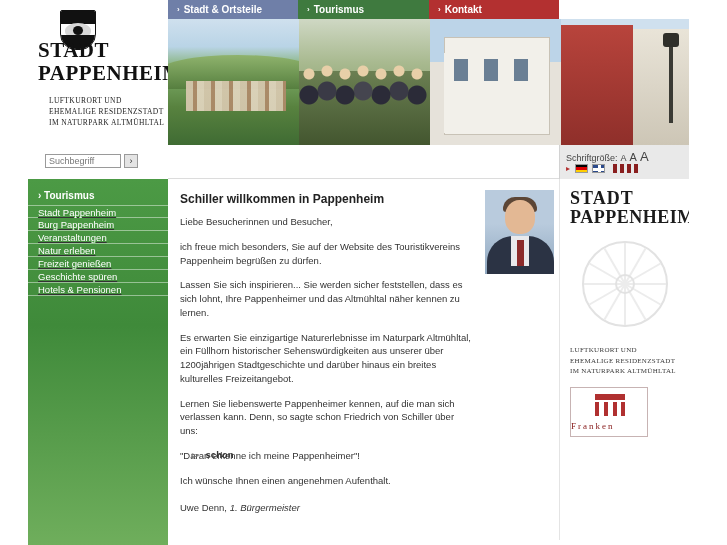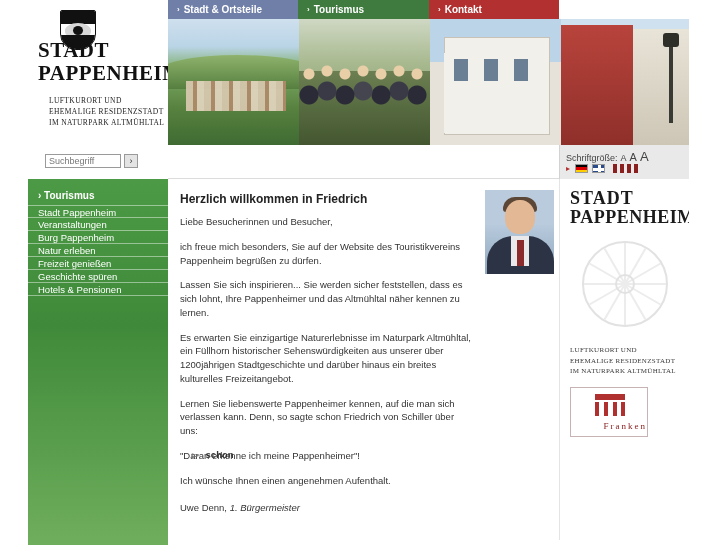--- a/index.html
+++ b/index.html
@@ -284,21 +284,21 @@
     left: 28px; top: 179px;
     width: 140px; height: 366px;
     background: linear-gradient(#4c9a45, #3f8a3a 40%, #6fae5c 100%);
   }
   .nav-head {
     position: absolute; left: 0; top: 9px;
     width: 140px; height: 15px;
     color: #ffffff; font-size: 10px; font-weight: bold;
     padding-left: 10px; line-height: 15px;
   }
-  .navlist { position: absolute; left: 0; top: 26px; width: 156px; }
+  .navlist { position: absolute; left: 0; top: 26px; width: 156px; text-decoration: underline; }
   .navitem {
     height: 13px;
     color: #ffffff;
     font-size: 9.5px;
     padding-left: 10px;
     line-height: 13px;
     border-bottom: 1px solid rgba(255,255,255,.45);
     cursor: pointer;
   }
   .navitem.first { border-top: 1px solid rgba(255,255,255,.45); }
@@ -419,21 +419,21 @@
     position:absolute; left:24px; top:6px; width:30px; height:22px;
     background:
       linear-gradient(90deg,#b03030 0 4px,transparent 4px 9px,#b03030 9px 13px,transparent 13px 18px,#b03030 18px 22px,transparent 22px 26px,#b03030 26px 30px),
       linear-gradient(#b03030,#b03030);
     background-size: 100% 14px, 100% 6px;
     background-repeat: no-repeat,no-repeat;
     background-position: 0 8px, 0 0;
   }
   .franken .fr-text {
     position:absolute; left:0; bottom:5px; width:100%;
-    text-align:right;
+    text-align:left;
     font-family: "Liberation Serif", serif;
     font-size: 9px;
     letter-spacing: 2px;
     color: #8a2020;
   }
 
   
   .edge-left {
     position:absolute; left:0; top:145px; width:28px; height:400px; background:#ffffff;
   }
@@ -524,31 +524,31 @@
           <i></i>
           <i></i>
         </span>
     </div>
   </div>
 
   <div class="leftcol">
     <div class="nav-head">› Tourismus</div>
     <div class="navlist">
       <div class="navitem first">Stadt Pappenheim</div>
+      <div class="navitem">Burg Pappenheim</div>
       <div class="navitem">Veranstaltungen</div>
-      <div class="navitem">Burg Pappenheim</div>
       <div class="navitem">Natur erleben</div>
       <div class="navitem">Freizeit genießen</div>
       <div class="navitem">Geschichte spüren</div>
       <div class="navitem">Hotels &amp; Pensionen</div>
     </div>
   </div>
 
   <div class="content">
-    <h1>Herzlich willkommen in Friedrich</h1>
+    <h1>Schiller willkommen in Pappenheim</h1>
 
     <div class="portrait">
       <div class="body"></div>
       <div class="shirt"></div>
       <div class="tie"></div>
       <div class="hair"></div>
       <div class="face"></div>
     </div>
 
     <div class="paras">

